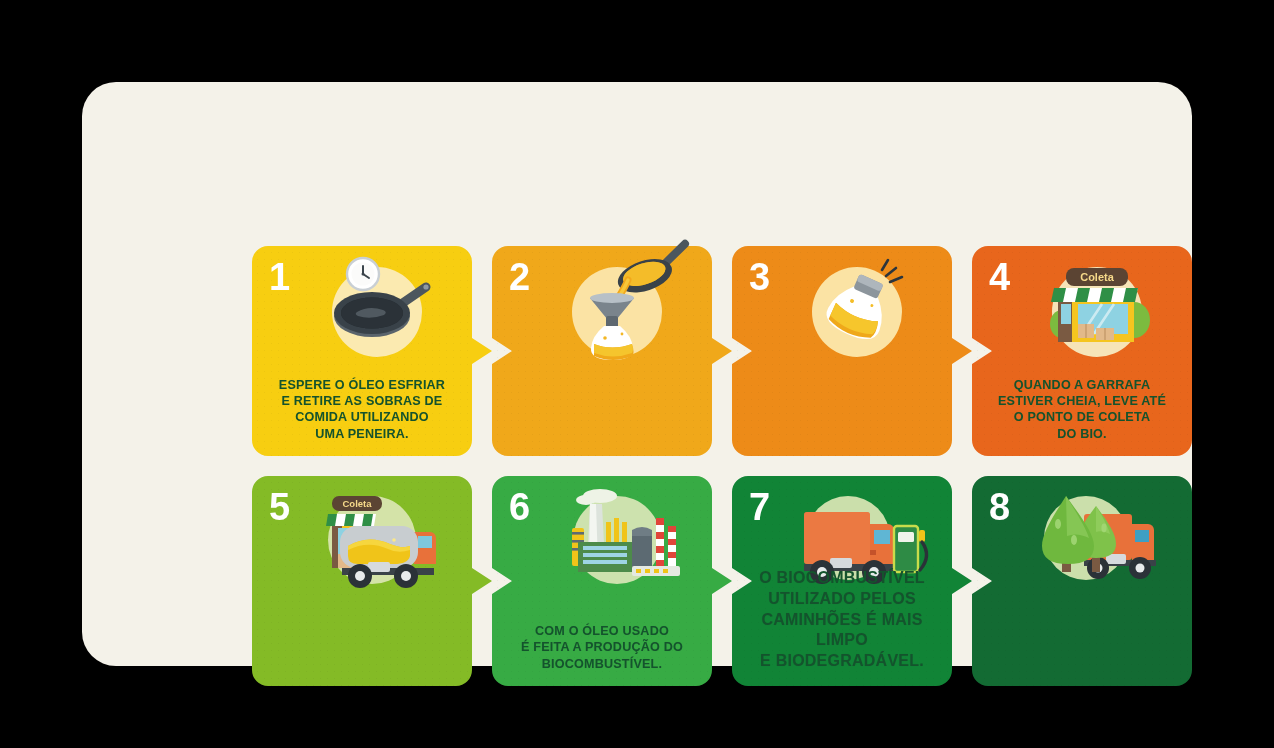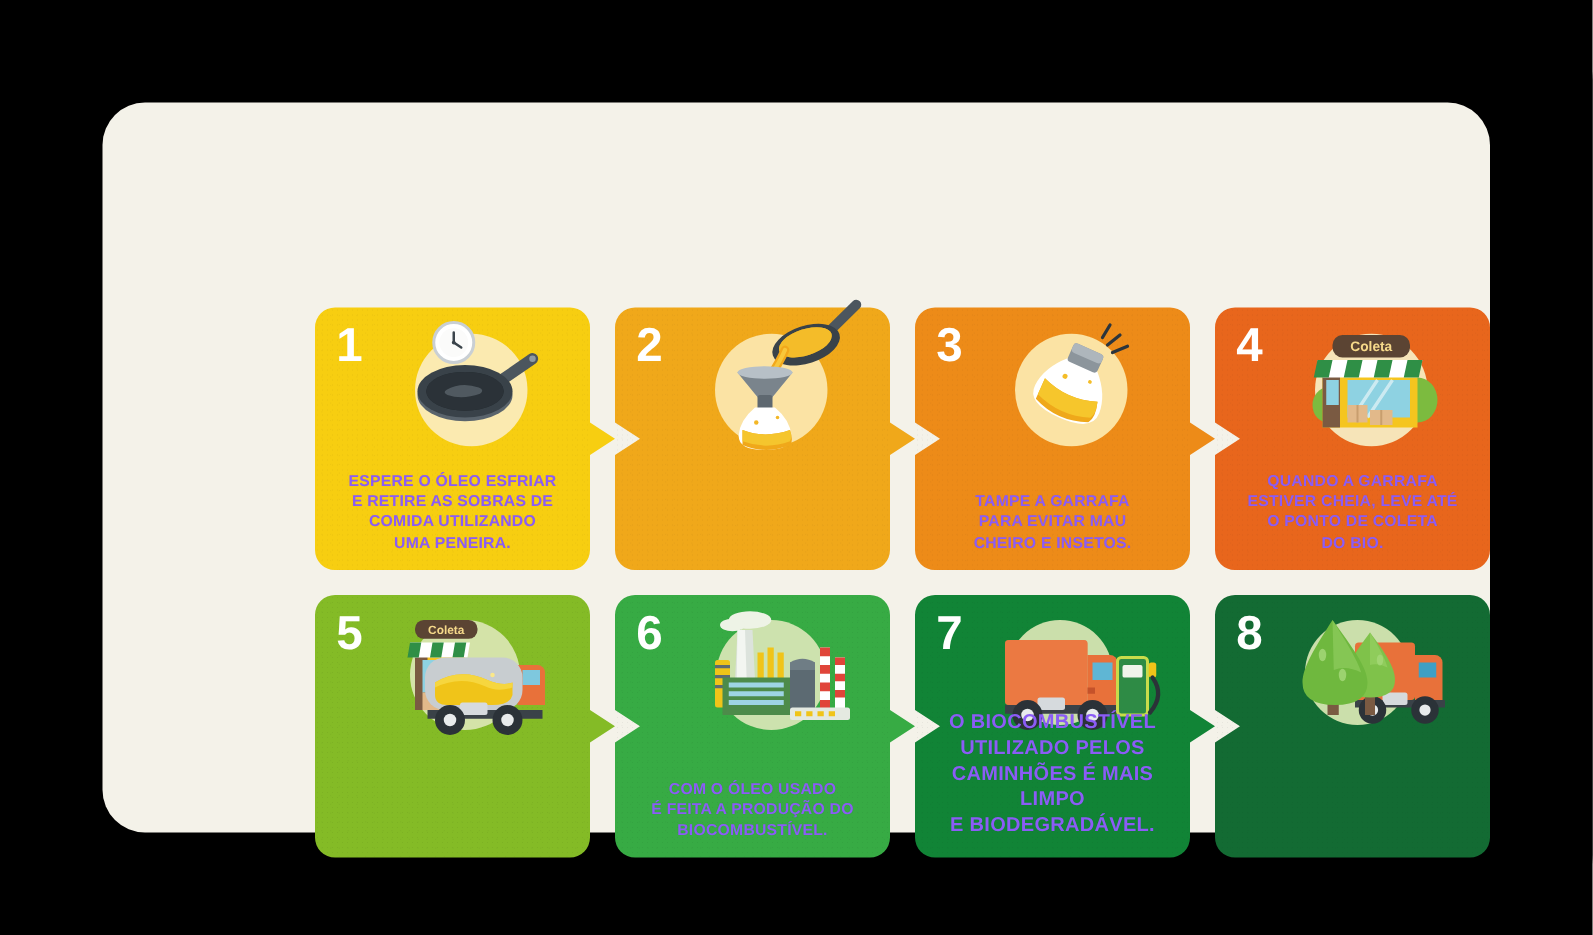--- a/index.html
+++ b/index.html
@@ -69,21 +69,21 @@
   
   .illus {
     position:absolute; left:50px; top:8px;
     width:150px; height:112px;
   }
   .illus svg { display:block; width:100%; height:100%; overflow:visible; }
 
   
   .caption {
     position:absolute; left:8px; right:8px; bottom:14px;
-    text-align:center; color:#8b5cf6;
+    text-align:center; color:#14532d;
     font-size:12.6px; font-weight:700; line-height:1.30;
     letter-spacing:.015em;
     white-space:pre-line;
     text-shadow:0 0 1px rgba(0,0,0,.06);
   }
   .caption.small { font-size:16px; }
 </style>
 </head>
 <body>
 
@@ -186,23 +186,20 @@
                   <path d="M52,58 q23,9 46,0 q3,9 0,14 q-23,9 -46,0 Z" fill="#F6C62C"></path>
                   <rect x="62" y="22" width="26" height="16" rx="3" fill="#8C959C"></rect>
                   <rect x="62" y="22" width="26" height="8" rx="3" fill="#AEB6BC"></rect>
                   <circle cx="66" cy="50" r="2" fill="#F4BD28"></circle>
                   <circle cx="86" cy="46" r="1.5" fill="#F4BD28"></circle>
                 </g>
 
                 <path d="M104,22 L114,14 M108,28 L120,23 M100,16 L106,6" stroke="#2C353C" stroke-width="2.6" stroke-linecap="round"></path>
               </svg>
             </div>
-            <div class="caption">TAMPE A GARRAFA
-PARA EVITAR MAU
-CHEIRO E INSETOS.</div>
           </div>
         </div>
 
         <div class="card c3">
           <div class="card-bg">
             <svg viewBox="0 0 220 210" preserveAspectRatio="none">
               <path d="M16,0 H204 A16,16 0 0 1 220,16 V194 A16,16 0 0 1 204,210 H16 A16,16 0 0 1 0,194 V118 L20,105 L0,92 V16 A16,16 0 0 1 16,0 Z" fill="#E8661C"></path>
             </svg>
           </div>
           <div class="grain"></div>

